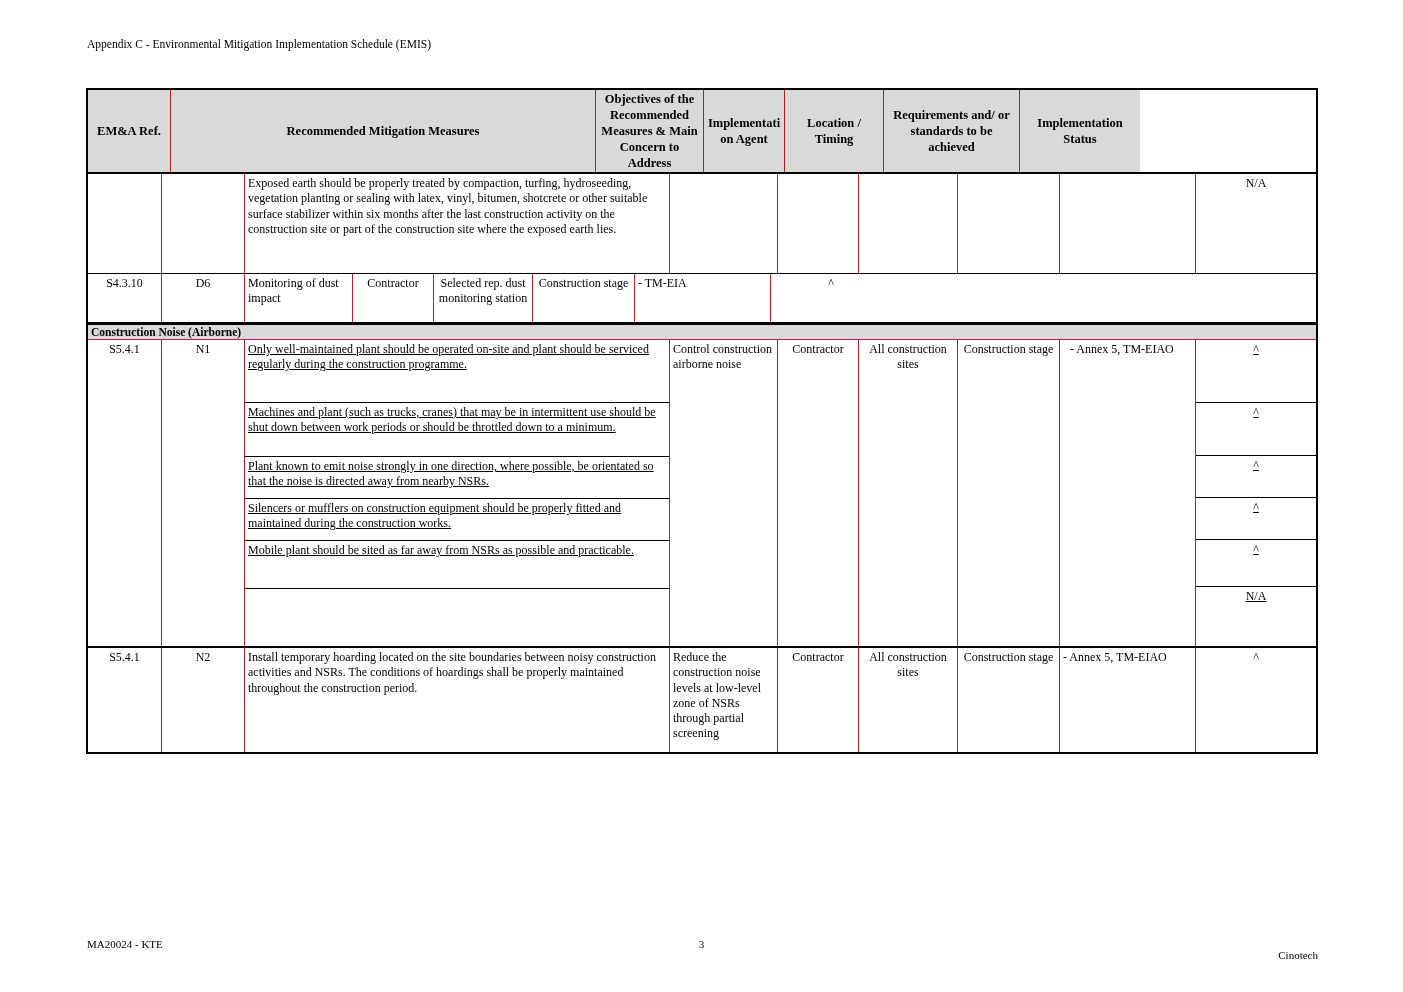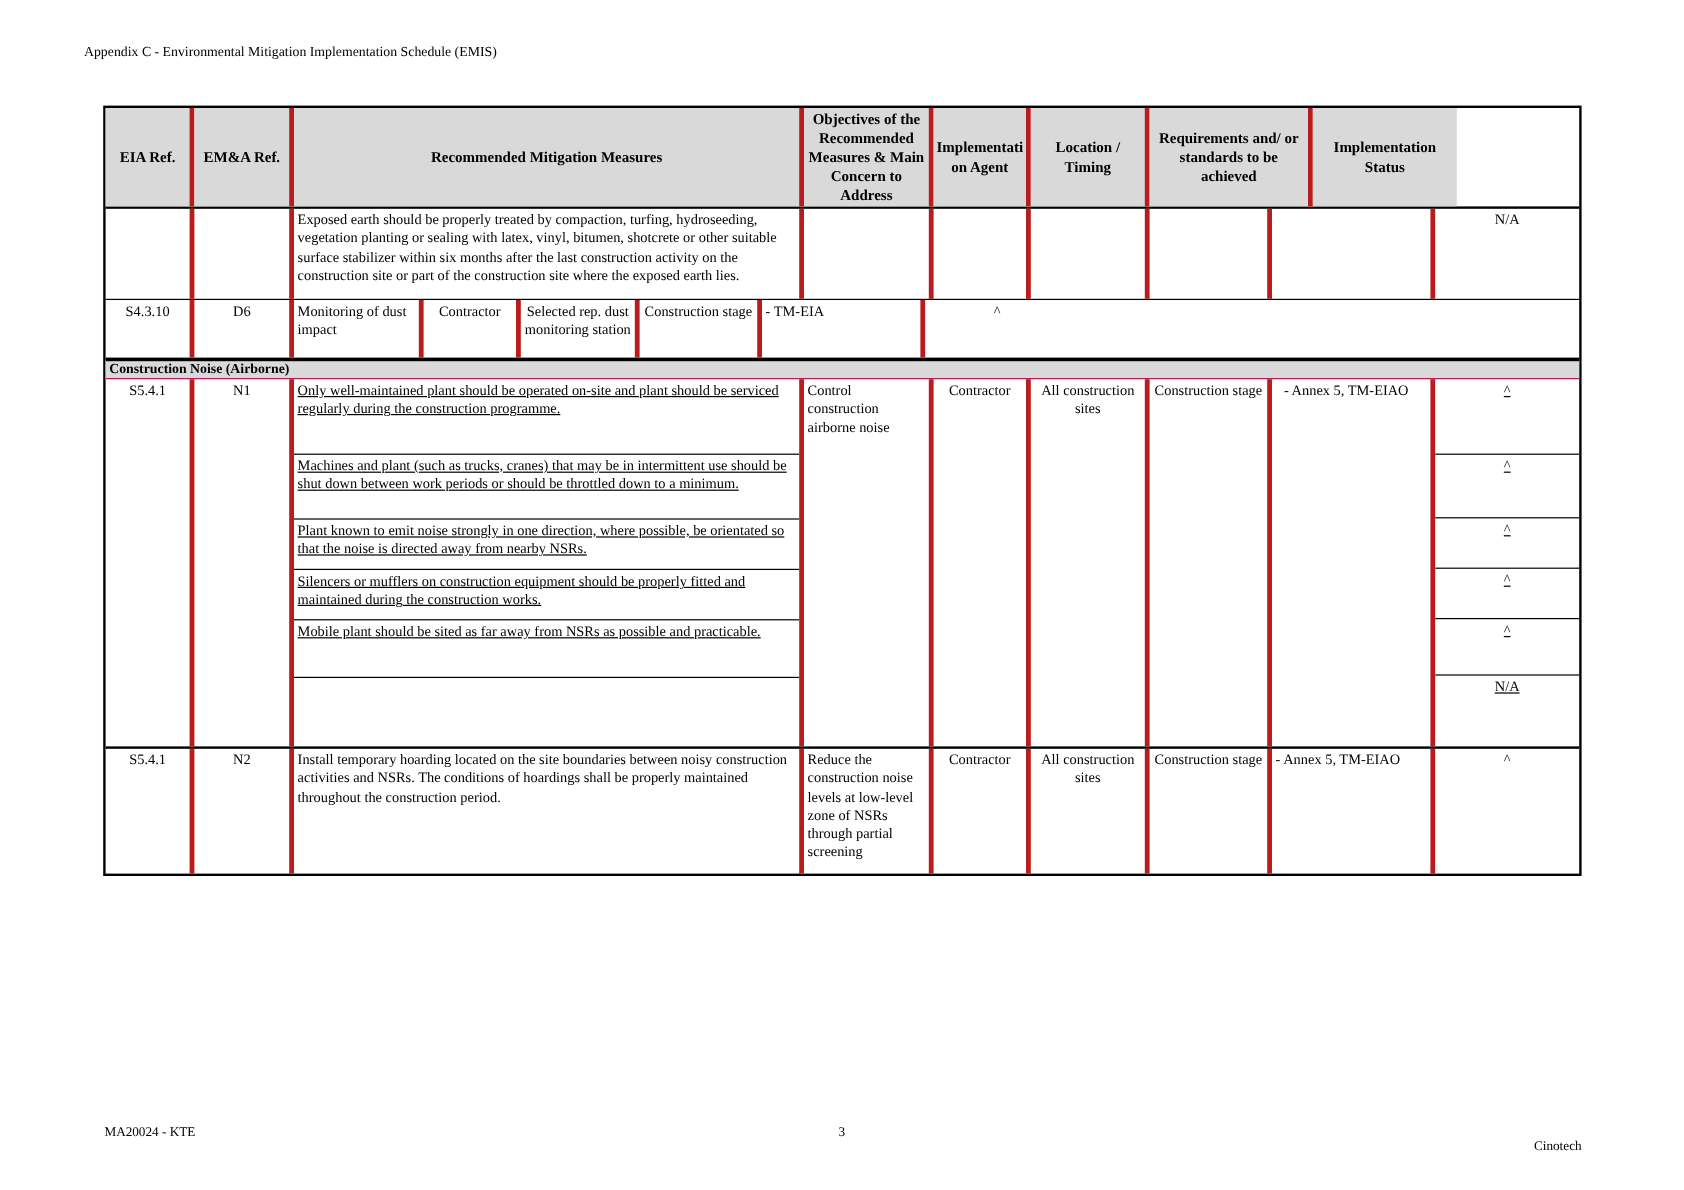--- a/index.html
+++ b/index.html
@@ -1,33 +1,33 @@
 <!DOCTYPE html>
 <html><head>
 <meta charset="utf-8">
 <style>
   html,body { margin:0; padding:0; background:#fff; }
   .page {
     position:relative; width:1403px; height:992px; background:#ffffff;
     font-family:"Liberation Serif","DejaVu Serif",serif; color:#000;
   }
   .doc-header {
-    position:absolute; left:70px; top:38px;
+    position:absolute; left:87px; top:38px;
     font-size:11.5px;
   }
   .emis-table {
     position:absolute; left:86px; top:88px; width:1232px;
     border:2px solid #000; box-sizing:border-box;
     font-size:12px; line-height:15.3px;
   }
   .t-row { display:flex; width:1228px; border-bottom:1px solid #000; box-sizing:border-box; }
   .t-row.thick-bottom { border-bottom:2px solid #000; }
   .t-row.no-bottom { border-bottom:none; }
   .cell {
-    border-right:4px solid #b91c1c; box-sizing:border-box; overflow:hidden;
+    border-right:1px solid #b91c1c; box-sizing:border-box; overflow:hidden;
     padding:2px 3px;
   }
   .cell.last { border-right:none; }
   .c1 { width:74px; }  .c2 { width:83px; }  .c3 { width:425px; }
   .c4 { width:108px; } .c5 { width:81px; }  .c6 { width:99px; }
   .c7 { width:102px; } .c8 { width:136px; } .c9 { width:120px; }
   .head .cell {
     display:flex; align-items:center; justify-content:center; text-align:center;
     font-weight:bold; font-size:12.5px; line-height:16px; background:#d9d9d9;
     padding:1px 2px;
@@ -56,31 +56,30 @@
 </head>
 <body>
 
 <div class="page">
 
   <div class="doc-header">Appendix C - Environmental Mitigation Implementation Schedule (EMIS)</div>
 
   <div class="emis-table">
 
     <div class="t-row head thick-bottom" style="height:84px">
-      <div class="cell c1">EIA Ref.</div>
       <div class="cell c2">EM&amp;A Ref.</div>
       <div class="cell c3">Recommended Mitigation Measures</div>
       <div class="cell c4">Objectives of the Recommended Measures &amp; Main Concern to Address</div>
       <div class="cell c5">Implementati on Agent</div>
       <div class="cell c6">Location / Timing</div>
       <div class="cell c8">Requirements and/ or standards to be achieved</div>
       <div class="cell c9 last">Implementation Status</div>
     </div>
 
-    <div class="t-row" style="height:76px">
+    <div class="t-row" style="height:100px">
       <div class="cell c1"></div>
       <div class="cell c2"></div>
       <div class="cell c3 left">Exposed earth should be properly treated by compaction, turfing, hydroseeding, vegetation planting or sealing with latex, vinyl, bitumen, shotcrete or other suitable surface stabilizer within six months after the last construction activity on the construction site or part of the construction site where the exposed earth lies.</div>
       <div class="cell c4"></div>
       <div class="cell c5"></div>
       <div class="cell c6"></div>
       <div class="cell c7"></div>
       <div class="cell c8"></div>
       <div class="cell c9 last center">N/A</div>
     </div>

